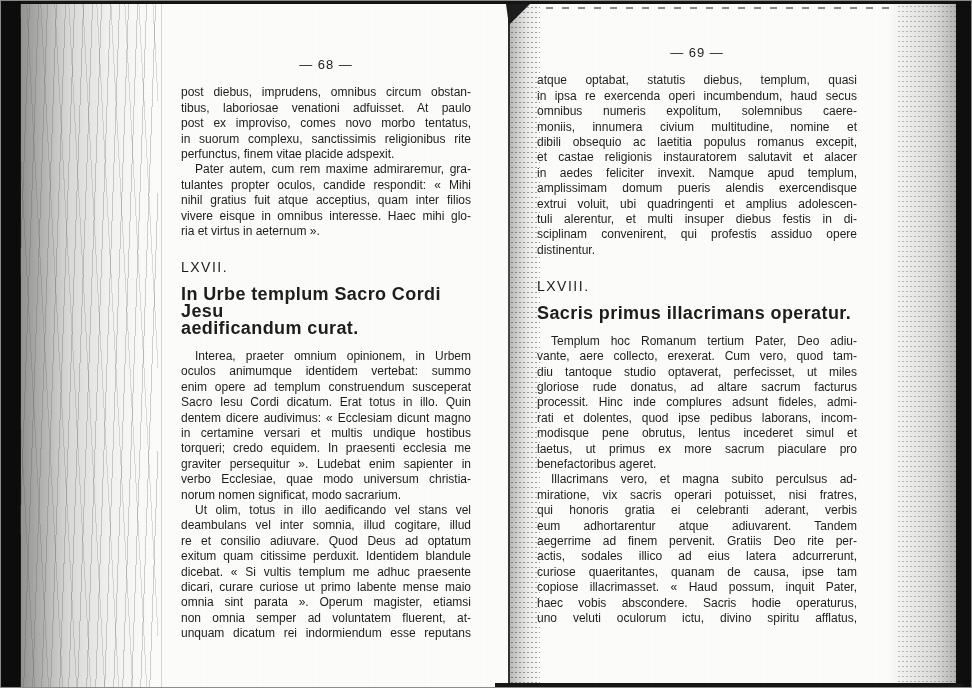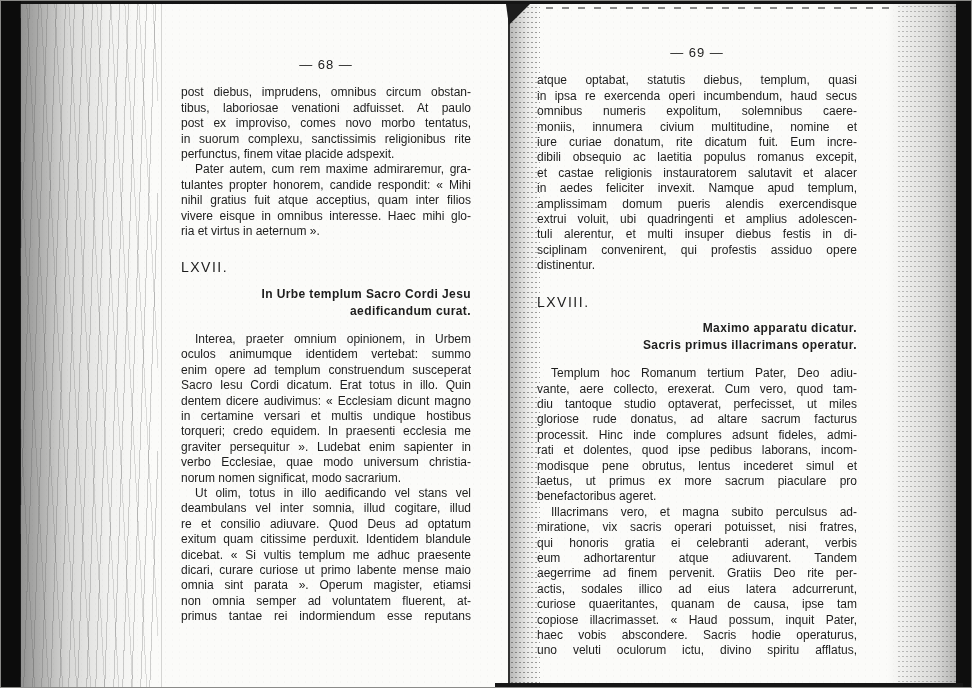--- a/index.html
+++ b/index.html
@@ -61,21 +61,21 @@
     background:repeating-linear-gradient(to right, rgba(0,0,0,0.45) 0 7px, transparent 7px 16px);}
   
   .page{position:absolute;font-size:12px;line-height:15.4px;}
   .page-left{left:180px;top:56px;width:290px;}
   .page-right{left:536px;top:44px;width:320px;}
   .page-header{text-align:center;letter-spacing:1px;margin-bottom:13px;font-size:13px;}
   .line{text-align:justify;text-align-last:justify;}
   .line.last{text-align-last:left;}
   .paragraph.indent .line:first-child{text-indent:14px;}
   .chapter{font-size:14px;letter-spacing:1.5px;margin:21px 0 10px 0;}
-  .section-title{text-align:right;font-weight:bold;font-size:12px;line-height:17px;margin-bottom:12px;letter-spacing:0.4px;}
+  .section-title{text-align:left;font-weight:bold;font-size:18px;line-height:17px;margin-bottom:12px;letter-spacing:0.4px;}
 </style>
 </head>
 <body>
 
 <div class="scan">
 
   <div class="edge-top"></div>
   <div class="edge-left"></div>
   <div class="fore-edge"></div>
   <div class="crease" style="left:160px"></div>
@@ -93,21 +93,21 @@
     <div class="page-body">
         <div class="paragraph">
           <div class="line">post diebus, imprudens, omnibus circum obstan-</div>
           <div class="line">tibus, laboriosae venationi adfuisset. At paulo</div>
           <div class="line">post ex improviso, comes novo morbo tentatus,</div>
           <div class="line">in suorum complexu, sanctissimis religionibus rite</div>
           <div class="line last">perfunctus, finem vitae placide adspexit.</div>
         </div>
         <div class="paragraph indent">
           <div class="line">Pater autem, cum rem maxime admiraremur, gra-</div>
-          <div class="line">tulantes propter honorem, candide respondit: « Mihi</div>
+          <div class="line">tulantes propter oculos, candide respondit: « Mihi</div>
           <div class="line">nihil gratius fuit atque acceptius, quam inter filios</div>
           <div class="line">vivere eisque in omnibus interesse. Haec mihi glo-</div>
           <div class="line last">ria et virtus in aeternum ».</div>
         </div>
         <div class="chapter">LXVII.</div>
         <div class="section-title">
           <div class="title-line">In Urbe templum Sacro Cordi Jesu</div>
           <div class="title-line">aedificandum curat.</div>
         </div>
         <div class="paragraph indent">
@@ -124,46 +124,44 @@
         </div>
         <div class="paragraph indent">
           <div class="line">Ut olim, totus in illo aedificando vel stans vel</div>
           <div class="line">deambulans vel inter somnia, illud cogitare, illud</div>
           <div class="line">re et consilio adiuvare. Quod Deus ad optatum</div>
           <div class="line">exitum quam citissime perduxit. Identidem blandule</div>
           <div class="line">dicebat. « Si vultis templum me adhuc praesente</div>
           <div class="line">dicari, curare curiose ut primo labente mense maio</div>
           <div class="line">omnia sint parata ». Operum magister, etiamsi</div>
           <div class="line">non omnia semper ad voluntatem fluerent, at-</div>
-          <div class="line">primus tantae rei indormiendum esse reputans</div>
+          <div class="line">unquam dicatum rei indormiendum esse reputans</div>
         </div>
       </div>
   </div>
 
   <div class="page page-right">
     <div class="page-header">— 69 —</div>
     <div class="page-body">
         <div class="paragraph">
           <div class="line">atque optabat, statutis diebus, templum, quasi</div>
           <div class="line">in ipsa re exercenda operi incumbendum, haud secus</div>
           <div class="line">omnibus numeris expolitum, solemnibus caere-</div>
           <div class="line">moniis, innumera civium multitudine, nomine et</div>
-          <div class="line">iure curiae donatum, rite dicatum fuit. Eum incre-</div>
           <div class="line">dibili obsequio ac laetitia populus romanus excepit,</div>
           <div class="line">et castae religionis instauratorem salutavit et alacer</div>
           <div class="line">in aedes feliciter invexit. Namque apud templum,</div>
           <div class="line">amplissimam domum pueris alendis exercendisque</div>
           <div class="line">extrui voluit, ubi quadringenti et amplius adolescen-</div>
           <div class="line">tuli alerentur, et multi insuper diebus festis in di-</div>
           <div class="line">sciplinam convenirent, qui profestis assiduo opere</div>
           <div class="line last">distinentur.</div>
         </div>
         <div class="chapter">LXVIII.</div>
         <div class="section-title">
-          <div class="title-line">Maximo apparatu dicatur.</div>
           <div class="title-line">Sacris primus illacrimans operatur.</div>
         </div>
         <div class="paragraph indent">
           <div class="line">Templum hoc Romanum tertium Pater, Deo adiu-</div>
           <div class="line">vante, aere collecto, erexerat. Cum vero, quod tam-</div>
           <div class="line">diu tantoque studio optaverat, perfecisset, ut miles</div>
           <div class="line">gloriose rude donatus, ad altare sacrum facturus</div>
           <div class="line">processit. Hinc inde complures adsunt fideles, admi-</div>
           <div class="line">rati et dolentes, quod ipse pedibus laborans, incom-</div>
           <div class="line">modisque pene obrutus, lentus incederet simul et</div>

